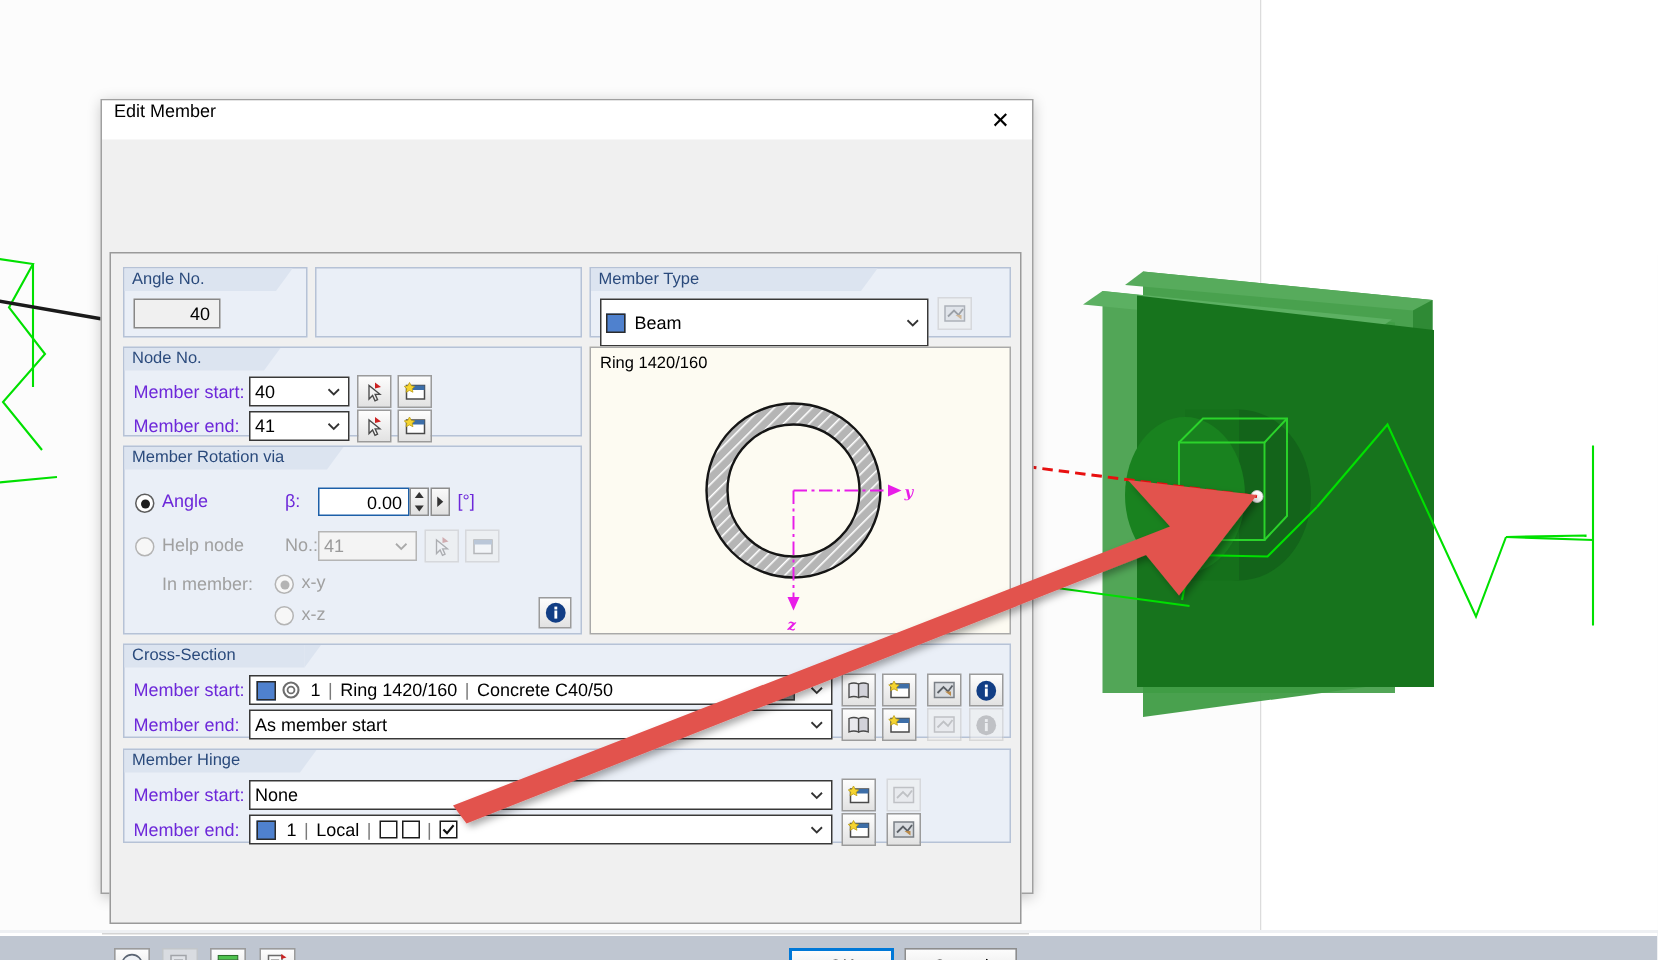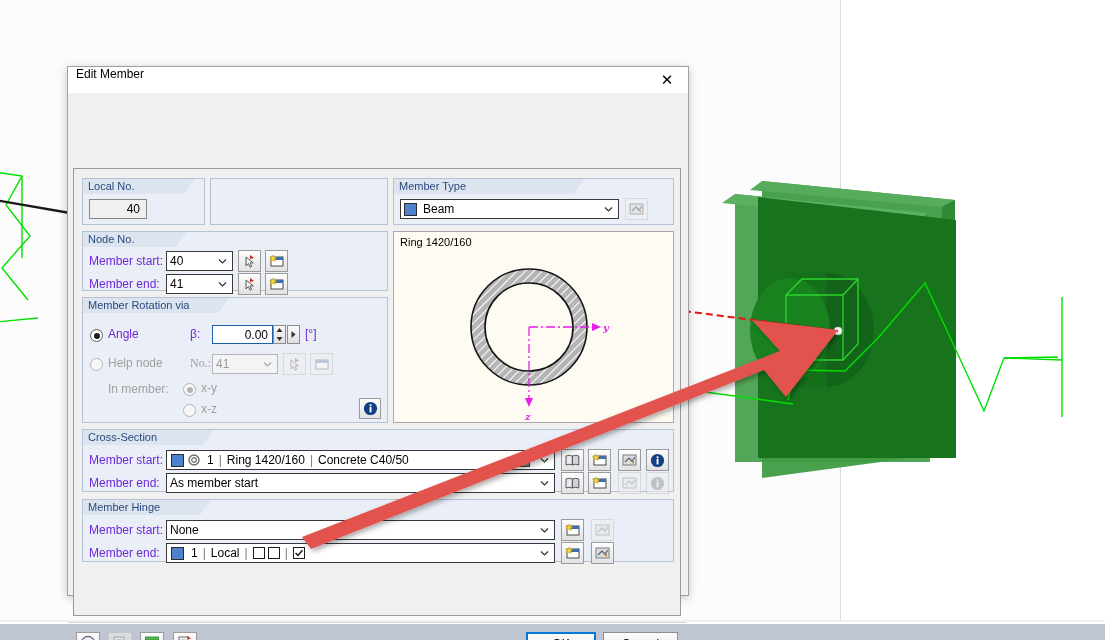--- a/index.html
+++ b/index.html
@@ -177,29 +177,29 @@
 
   <div id="dialog-titlebar">
     <span id="dialog-title">Edit Member</span>
     <div id="dialog-close">✕</div>
   </div>
 
 
   <div id="tab-body">
 
     <div class="grp" style="left:8px;top:9px;width:123px;height:47px;">
-      <div class="grp-head" style="width:96px;">Local No.</div>
+      <div class="grp-head" style="width:96px;">Angle No.</div>
       <div class="tbox readonly" style="left:6px;top:20px;width:58px;height:20px;">40</div>
     </div>
 
     <div class="grp-plain" style="left:136px;top:9px;width:178px;height:47px;"></div>
 
     <div class="grp" style="left:319px;top:9px;width:281px;height:47px;">
       <div class="grp-head" style="width:175px;">Member Type</div>
-      <div class="combo" style="left:6px;top:20px;width:219px;height:20px;">
+      <div class="combo" style="left:6px;top:20px;width:219px;height:32px;">
         <span class="swatch" style="background:#4f81ce;"></span>
         <span style="margin-left:6px;">Beam</span>
         <svg class="arrow" viewBox="0 0 11 11">
             <path d="M2 4 L5.5 7.5 L9 4" stroke="#333" stroke-width="1.2" fill="none"></path>
           </svg>
       </div>
       <div class="tbtn dis" style="left:231px;top:19px;">
         <svg width="15" height="14" viewBox="0 0 15 14">
             <rect x="1" y="2" width="13" height="10" fill="#d9dce0" stroke="#7b8086"></rect>
             <path d="M3 9 L7 5 L10 8 L13 4" stroke="#5b6066" fill="none" stroke-width="1.2"></path>
@@ -269,21 +269,21 @@
       </div>
       <div style="position:absolute;left:204px;top:27px;width:13px;height:19px;background:linear-gradient(#fafafa,#e0e0e0);border:1px solid #8d8d8d;box-sizing:border-box;display:flex;align-items:center;justify-content:center;">
         <svg width="7" height="9" viewBox="0 0 7 9">
             <path d="M1.5 1 L5.5 4.5 L1.5 8 Z" fill="#333"></path>
           </svg>
       </div>
       <div class="lbl" style="left:222px;top:29px;">[°]</div>
 
       <div class="radio dim" style="left:7px;top:60px;"></div>
       <div class="lbl lbl-dim" style="left:25px;top:58px;">Help node</div>
-      <div class="lbl lbl-dim" style="left:107px;top:58px;font-family:Liberation Serif, serif;">No.:</div>
+      <div class="lbl lbl-dim" style="left:107px;top:58px;">No.:</div>
       <div class="combo disabled" style="left:129px;top:56px;width:66px;height:20px;">
         <span>41</span>
         <svg class="arrow" viewBox="0 0 11 11">
             <path d="M2 4 L5.5 7.5 L9 4" stroke="#aaa" stroke-width="1.2" fill="none"></path>
           </svg>
       </div>
       <div class="tbtn dis" style="left:200px;top:55px;">
         <svg width="15" height="15" viewBox="0 0 15 15">
             <path d="M4 3 l0 9 l2.4 -2.4 l1.6 3.6 l1.7 -0.8 l-1.6 -3.5 l3.2 0 z" fill="#f2f2f2" stroke="#7a7a7a" stroke-width=".9"></path>
             <path d="M8 1 l4 3 l-4 1 z" fill="#bb7777"></path>

